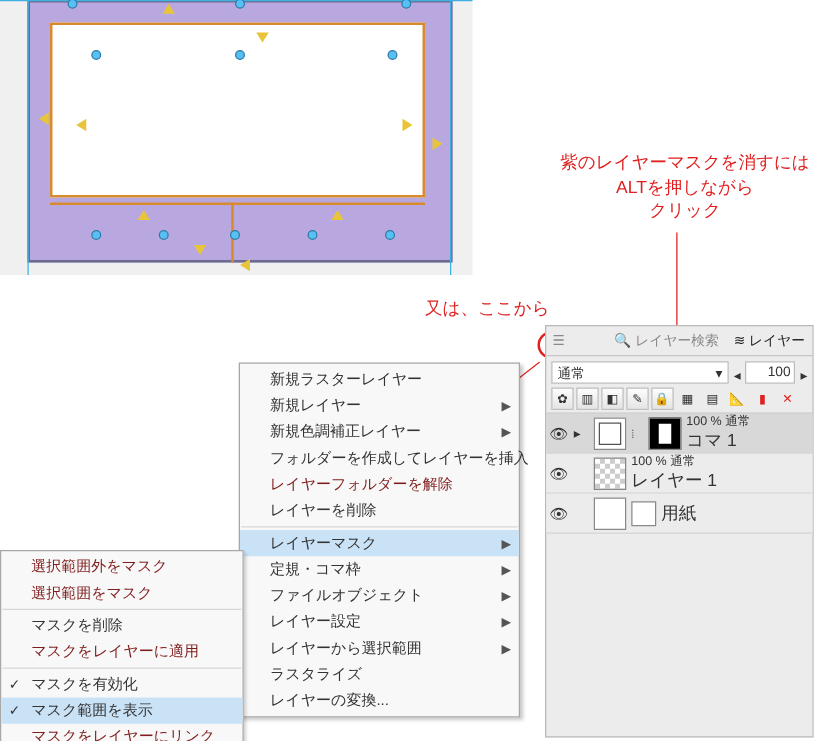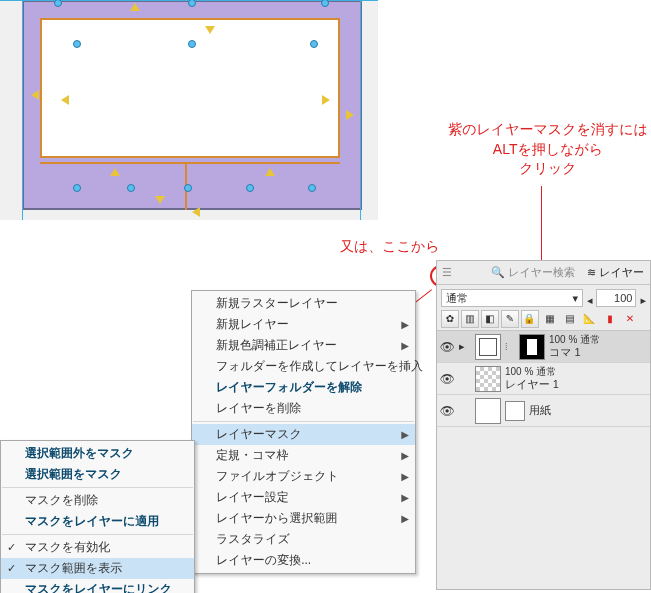--- a/index.html
+++ b/index.html
@@ -42,27 +42,27 @@
   .layer-row.sel { background:#d8d8d8;}
   .eye { width:16px; text-align:center; font-size:12px;}
   .thumb { width:26px; height:26px; border:1px solid #888; background:#fff; position:relative;}
   .thumb.frame::after { content:""; position:absolute; inset:3px; border:1px solid #555;}
   .thumb.checker { background: repeating-conic-gradient(#ccc 0 25%, #fff 0 50%) 0 0/8px 8px; }
   .thumb.mask { background:#000; }
   .thumb.mask::after{ content:""; position:absolute; left:7px; top:4px; width:10px; height:16px; background:#fff;}
   .thumb.paper { background:#fff;}
   .thumb.paper-icon { background:#fff;}
   .layer-label { display:flex; flex-direction:column; font-size:10px; line-height:1.2; }
-  .layer-label .main { font-size:11px;}
+  .layer-label .main { font-size:14px;}
   .link-icon { width:10px; font-size:9px; color:#555;}
 
   
   .menu { position:absolute; background:#f8f8f8; border:1px solid #a8a8a8; box-shadow:2px 2px 3px rgba(0,0,0,.22); font-size:12px; padding:2px 0; }
   .menu .item { height:21px; display:flex; align-items:center; padding:0 22px 0 24px; white-space:nowrap; color:#333; position:relative;}
-  .menu .item.disabled { color:#0c4a6e;font-weight:bold; }
+  .menu .item.disabled { color:#7f1d1d; }
   .menu .item.hl { background:#c9e2f6;align-items:center; }
   .menu .item .arrow { position:absolute; right:6px; font-size:10px; color:#555;}
   .menu .item .check { position:absolute; left:6px; font-size:11px; color:#333;}
   .menu .sep { height:1px; background:#d6d6d6; margin:2px 1px;}
   .menu1 { left:191px; top:290px; width:225px; }
   .menu2 { left:0px; top:440px; width:195px; }
 </style>
 </head>
 <body>
 

